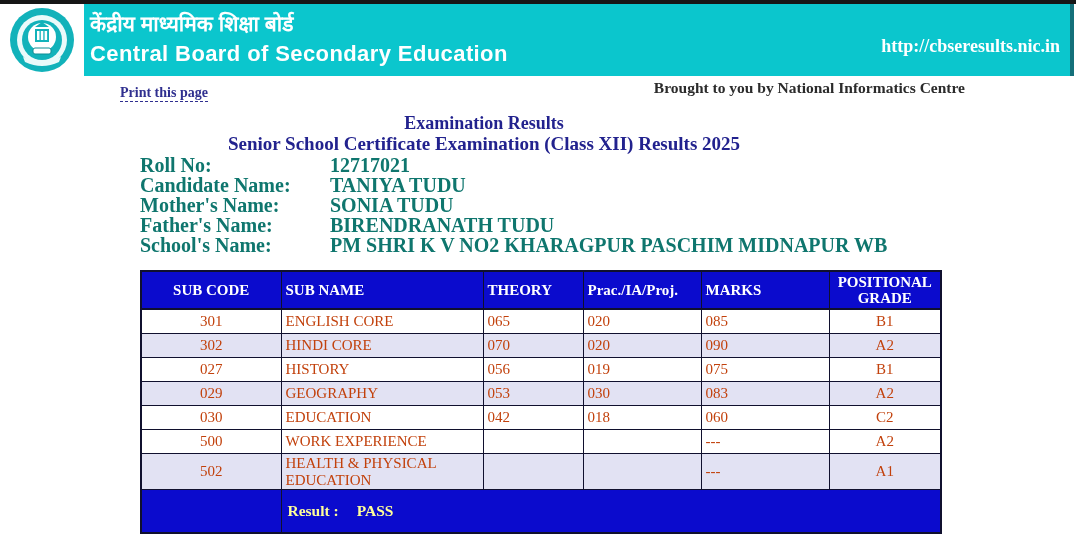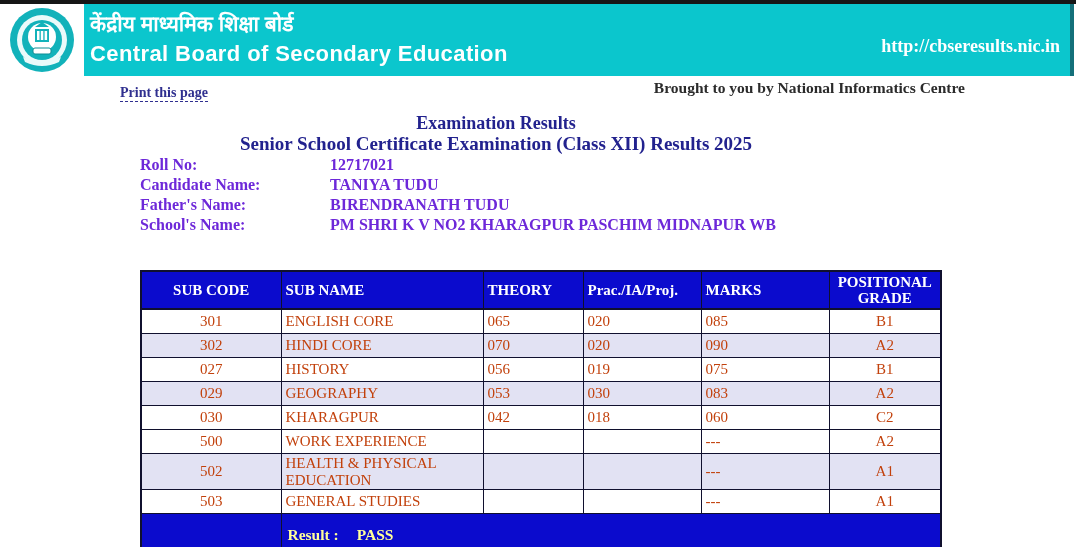--- a/index.html
+++ b/index.html
@@ -33,28 +33,28 @@
     font-size:14px;font-weight:700;text-decoration:none;
     border-bottom:1px dashed #2f2f8f;cursor:pointer;
   }
   .credit{
     position:absolute;right:115px;top:79px;color:#2b2b2b;
     font-size:15.5px;font-weight:700;
   }
 
   
   .title1,.title2{
-    position:absolute;left:16px;width:960px;text-align:center;margin:0;
+    position:absolute;left:4px;width:960px;text-align:center;margin:0;
     color:var(--title-navy,#22228e);font-family:"Liberation Serif",serif;
   }
   .title1{top:113px;font-size:18px;font-weight:700;}
   .title2{top:133px;font-size:19px;font-weight:700;}
 
   
-  .candidate{position:absolute;left:140px;top:155px;font-size:16px;font-weight:700;color:#6d28d9;}
+  .candidate{position:absolute;left:140px;top:155px;font-size:20px;font-weight:700;color:#0f766e;}
   .cand-line{height:20px;line-height:20px;white-space:nowrap;}
   .cand-label{display:inline-block;width:190px;}
   .cand-value{display:inline-block;}
 
   
   table.results{
     position:absolute;left:140px;top:270px;width:800px;
     border-collapse:collapse;table-layout:fixed;
     border:2px solid #10102e;
   }
@@ -114,20 +114,21 @@
 
   <a href="#" class="print-link">Print this page</a>
   <div class="credit">Brought to you by National Informatics Centre</div>
 
   <h1 class="title1">Examination Results</h1>
   <h2 class="title2">Senior School Certificate Examination (Class XII) Results 2025</h2>
 
   <div class="candidate" id="candidate">
       <div class="cand-line"><span class="cand-label">Roll No:</span><span class="cand-value">12717021</span></div>
       <div class="cand-line"><span class="cand-label">Candidate Name:</span><span class="cand-value">TANIYA TUDU</span></div>
+      <div class="cand-line"><span class="cand-label">Mother's Name:</span><span class="cand-value">SONIA TUDU</span></div>
       <div class="cand-line"><span class="cand-label">Father's Name:</span><span class="cand-value">BIRENDRANATH TUDU</span></div>
       <div class="cand-line"><span class="cand-label">School's Name:</span><span class="cand-value">PM SHRI K V NO2 KHARAGPUR PASCHIM MIDNAPUR WB</span></div>
     </div>
 
   <table class="results">
     <colgroup>
       <col style="width:140px">
         <col style="width:202px">
         <col style="width:100px">
       <col style="width:118px">
@@ -172,45 +173,37 @@
         <tr class="shaded">
           <td class="ac">029</td>
           <td class="al">GEOGRAPHY</td>
           <td class="al">053</td>
           <td class="al">030</td>
           <td class="al">083</td>
           <td class="ac">A2</td>
         </tr>
         <tr class="">
           <td class="ac">030</td>
-          <td class="al">KHARAGPUR</td>
+          <td class="al">EDUCATION</td>
           <td class="al">042</td>
           <td class="al">018</td>
           <td class="al">060</td>
           <td class="ac">C2</td>
         </tr>
         <tr class="">
           <td class="ac">500</td>
           <td class="al">WORK EXPERIENCE</td>
           <td class="al"></td>
           <td class="al"></td>
           <td class="al">---</td>
           <td class="ac">A2</td>
         </tr>
         <tr class="shaded">
           <td class="ac">502</td>
           <td class="al">HEALTH &amp; PHYSICAL EDUCATION</td>
-          <td class="al"></td>
-          <td class="al"></td>
-          <td class="al">---</td>
-          <td class="ac">A1</td>
-        </tr>
-        <tr class="">
-          <td class="ac">503</td>
-          <td class="al">GENERAL STUDIES</td>
           <td class="al"></td>
           <td class="al"></td>
           <td class="al">---</td>
           <td class="ac">A1</td>
         </tr>
       </tbody>
     <tfoot>
       <tr class="result-row">
         <td class="ac"></td>
         <td class="al" colspan="5">

